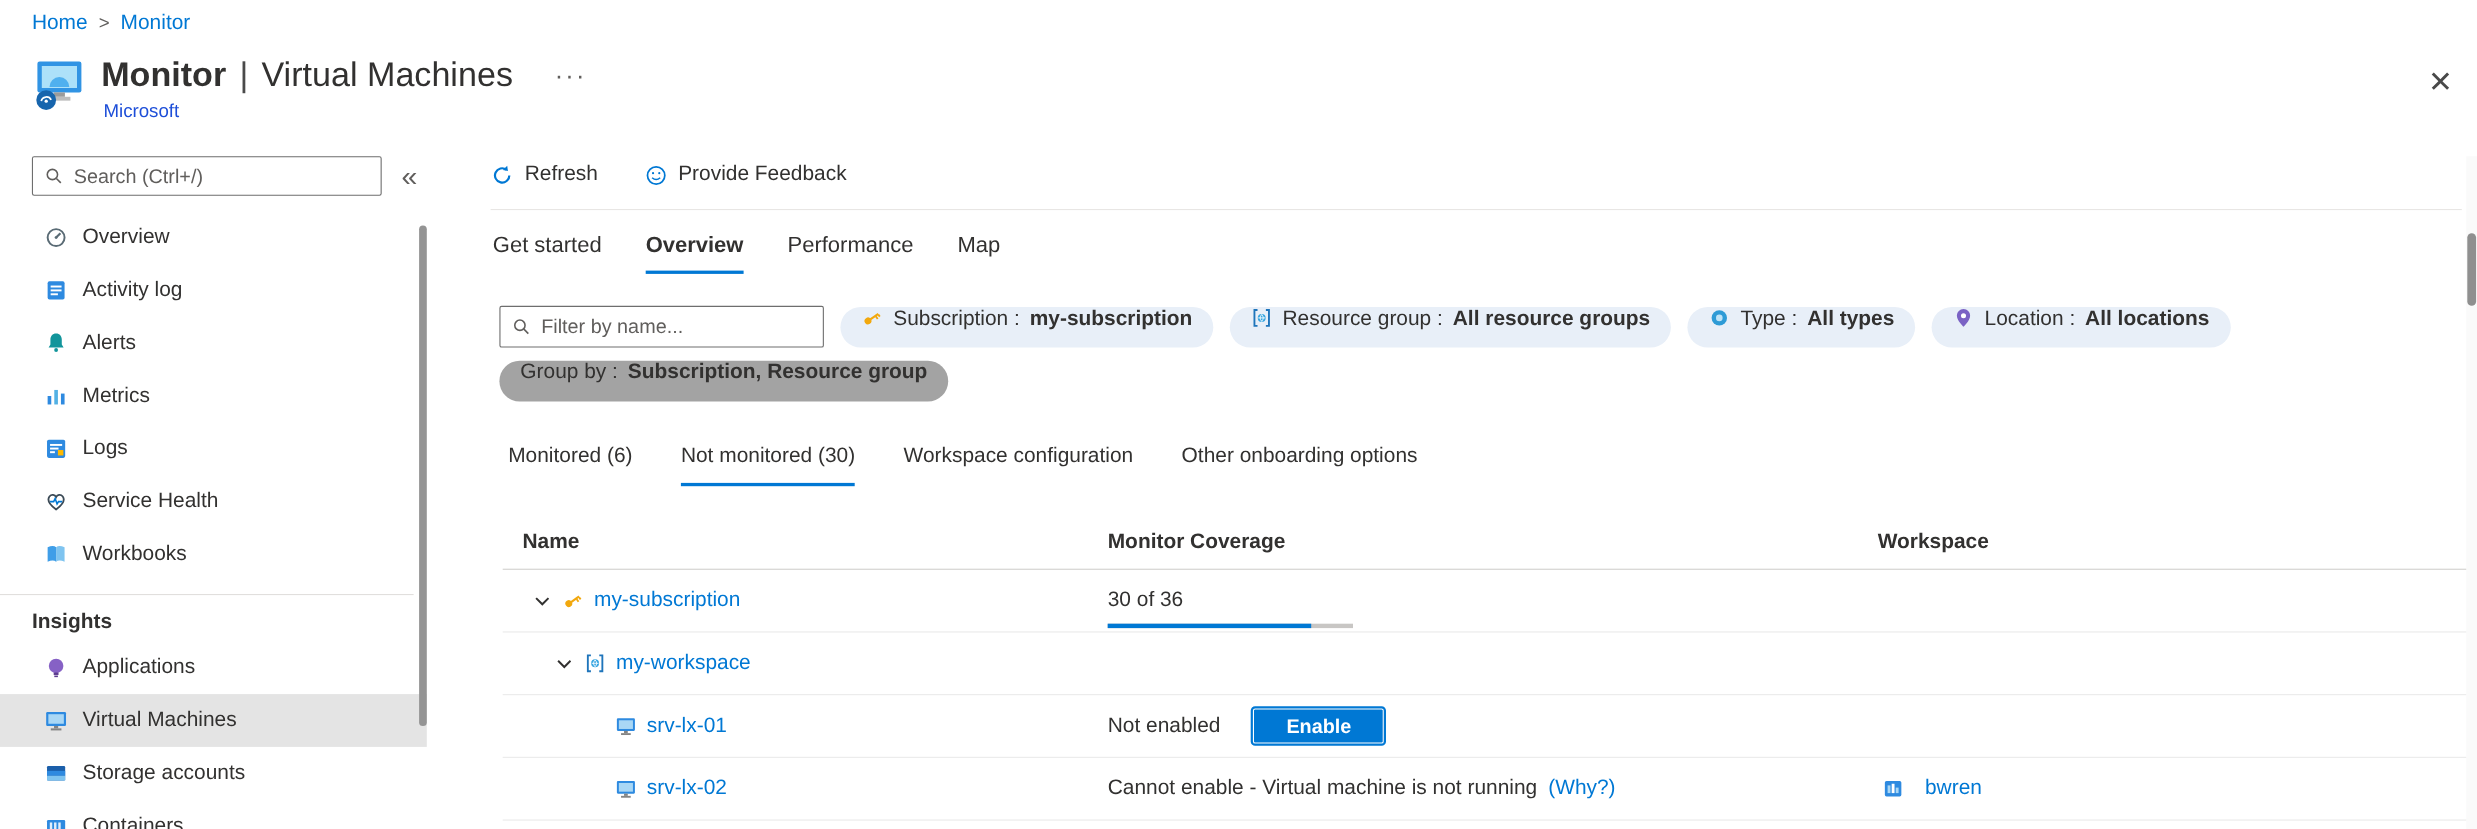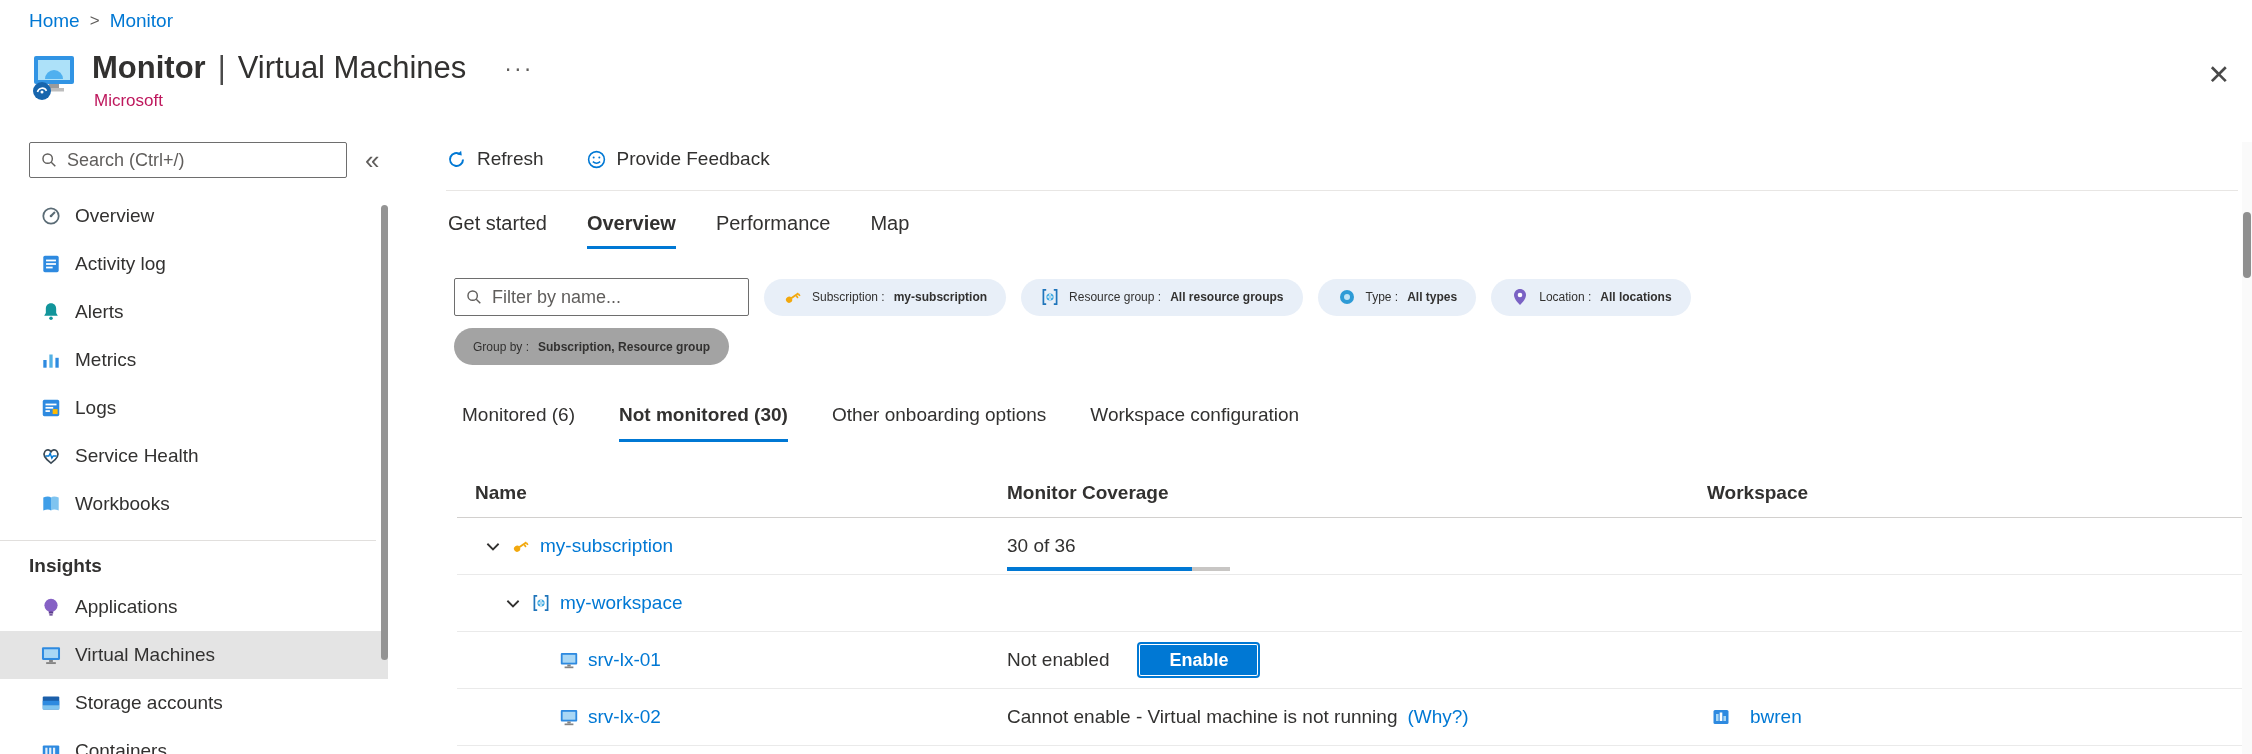--- a/index.html
+++ b/index.html
@@ -12,21 +12,21 @@
   .breadcrumb { position:absolute; top:10px; left:29px; display:flex; align-items:center; gap:10px; font-size:19px; }
   .breadcrumb .sep { color:#605e5c; font-size:17px; }
 
   
   .header { position:absolute; top:50px; left:30px; right:26px; display:flex; align-items:flex-start; }
   .header-icon { margin-right:16px; margin-top:4px; }
   .title-line { display:flex; align-items:baseline; gap:12px; font-size:31px; }
   .t-bold { font-weight:700; }
   .t-sep { color:#4a4a4a; font-weight:300; }
   .t-more { font-size:23px; color:#605e5c; margin-left:26px; letter-spacing:2px; cursor:pointer; align-self:center; }
-  .subtitle { font-size:17px; color:#be185d; margin-top:5px; margin-left:2px; }
+  .subtitle { font-size:17px; color:#1d4ed8; margin-top:5px; margin-left:2px; }
   .close-btn { position:absolute; right:22px; top:62px; font-size:27px; color:#494949; cursor:pointer; line-height:1; }
 
   
   .sidebar { position:absolute; left:0; top:130px; bottom:0; width:388px; }
   .search-row { position:absolute; top:12px; left:29px; display:flex; align-items:center; gap:18px; }
   .searchbox { width:318px; height:36px; border:1px solid #6e6e6e; border-radius:2px; display:flex; align-items:center; gap:9px; padding:0 10px; background:#fff; }
   .searchbox input { border:0; outline:0; flex:1; font-size:18px; color:#0f172a; background:transparent; }
   .searchbox input::placeholder { color:#605e5c; }
   .collapse { color:#605e5c; font-size:26px; cursor:pointer; line-height:1; }
   .nav { position:absolute; top:62px; left:0; right:0; }
@@ -41,28 +41,28 @@
   .tool-btn { display:flex; align-items:center; gap:10px; cursor:pointer; }
   .cmd-divider { position:absolute; top:190px; left:0; right:14px; border-top:1px solid #e8e6e4; }
   .tabs { position:absolute; top:212px; left:2px; display:flex; gap:40px; font-size:20px; }
   .tab { padding-bottom:11px; cursor:pointer; border-bottom:3px solid transparent; }
   .tab.active { font-weight:600; border-bottom-color:#0078d4; }
 
   .filters1 { position:absolute; top:278px; left:8px; display:flex; align-items:center; gap:15px; }
   .filter-input { width:295px; height:38px; border:1px solid #6e6e6e; border-radius:2px; display:flex; align-items:center; gap:9px; padding:0 10px; background:#fff; }
   .filter-input input { border:0; outline:0; flex:1; font-size:18px; background:transparent; }
   .filter-input input::placeholder { color:#605e5c; }
-  .pill { height:37px; border-radius:19px; background:#e8eff8; display:flex; align-items:center; gap:9px; padding:0 19px; font-size:12px; cursor:pointer; white-space:nowrap; }
+  .pill { height:37px; border-radius:19px; background:#e8eff8; display:flex; align-items:flex-start; gap:9px; padding:0 19px; font-size:19px; cursor:pointer; white-space:nowrap; }
   .pill .val { font-weight:700; }
   .pill.gray { background:#a3a3a3; }
   .filters2 { position:absolute; top:328px; left:8px; }
 
   .subtabs { position:absolute; top:404px; left:16px; display:flex; gap:44px; font-size:19px; }
   .subtab { padding-bottom:13px; cursor:pointer; border-bottom:3px solid transparent; }
-  .subtab.active { font-weight:700; border-bottom-color:#0078d4;text-align:center; }
+  .subtab.active { font-weight:400; border-bottom-color:#0078d4;text-align:center; }
 
   .table { position:absolute; top:468px; left:11px; right:9px; font-size:19px; }
   .thead { display:grid; grid-template-columns:550px 700px 1fr; height:50px; align-items:center; border-bottom:1px solid #d2d0ce; font-weight:600; }
   .thead .c1 { padding-left:18px; }
   .trow { display:grid; grid-template-columns:550px 700px 1fr; height:57px; align-items:center; border-bottom:1px solid #eaeaea; }
   .cell-name { display:flex; align-items:center; gap:9px; }
   .lvl0 { padding-left:27px; } .lvl1 { padding-left:47px; } .lvl2 { padding-left:102px; }
   .cell-cov { position:relative; height:100%; display:flex; align-items:center; }
   .bar { position:absolute; left:0; bottom:3px; width:223px; height:4px; background:#c8c6c4; }
   .bar-fill { height:100%; background:#0078d4; }
@@ -336,22 +336,22 @@
   <div class="filters2">
     <div class="pill gray">
       <span>Group by :</span>
       <span class="val">Subscription, Resource group</span>
     </div>
   </div>
 
   <div class="subtabs">
     <div class="subtab">Monitored (6)</div>
     <div class="subtab active">Not monitored (30)</div>
+    <div class="subtab">Workspace configuration</div>
     <div class="subtab">Other onboarding options</div>
-    <div class="subtab">Workspace configuration</div>
   </div>
 
   <div class="table">
     <div class="thead">
       <div class="c1">Name</div>
       <div>Monitor Coverage</div>
       <div>Workspace</div>
     </div>
 
     <div class="trow">

